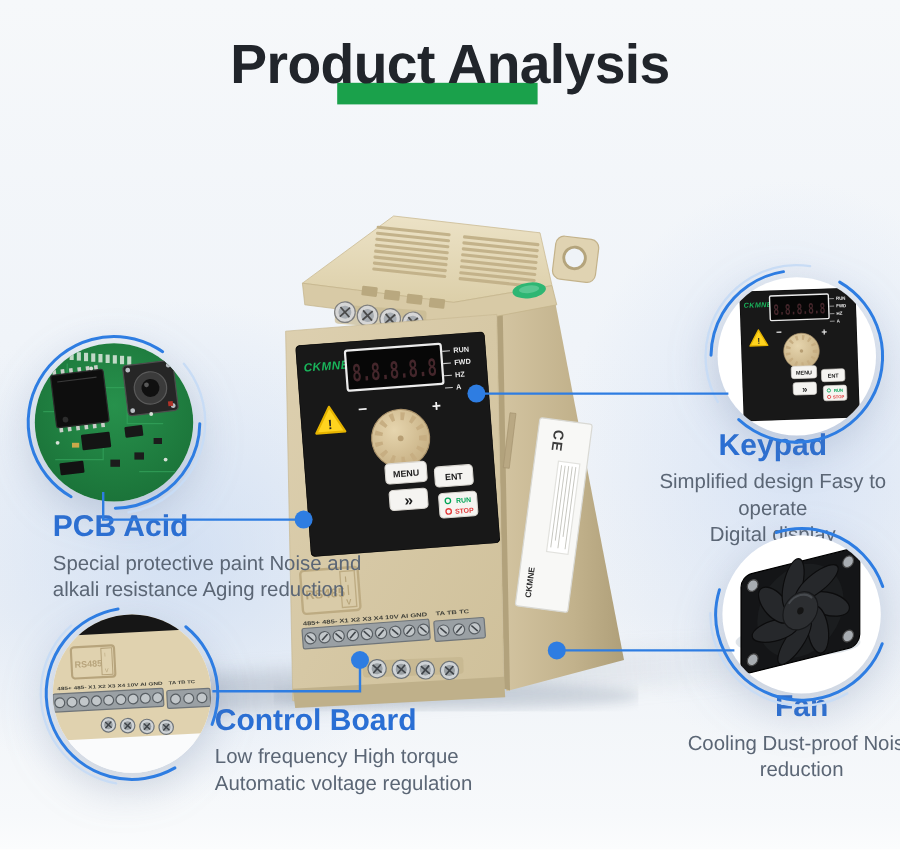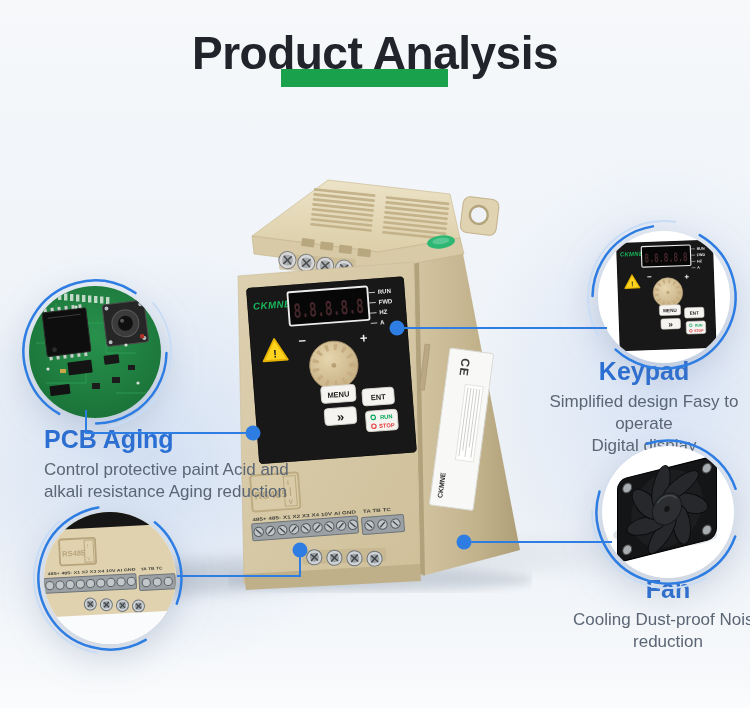--- a/index.html
+++ b/index.html
@@ -389,23 +389,23 @@
           <rect x="44" y="96" width="6" height="4" fill="#caa84a"></rect>
           <circle cx="32" cy="96" r="1.6" fill="#d7e0d7"></circle>
             <circle cx="110" cy="72" r="1.6" fill="#d7e0d7"></circle>
           <circle cx="122" cy="110" r="1.6" fill="#d7e0d7"></circle>
             <circle cx="60" cy="34" r="1.6" fill="#d7e0d7"></circle>
         </g>
       </g>
     </svg>
   </div>
   <div class="ctext" style="left:44px;top:426px;width:260px">
-    <div class="ctitle">PCB Aging</div>
+    <div class="ctitle">PCB Acid</div>
     <div class="cdesc">
-      <div>Control protective paint Acid and</div>
+      <div>Special protective paint Noise and</div>
       <div>alkali resistance Aging reduction</div>
     </div>
   </div>
 
   <div class="callout" style="left:585px;top:218px;width:158px;height:158px">
     <svg viewBox="0 0 158 158">
       <defs>
           <clipPath id="clipKp">
             <circle cx="79" cy="79" r="66"></circle>
           </clipPath>
@@ -534,14 +534,21 @@
                 <circle r="3.6" fill="#9aa0a4"></circle>
                 <line x1="-2.6" y1="-2.6" x2="2.6" y2="2.6" stroke="#3f4449" stroke-width="1.2"></line>
                 <line x1="2.6" y1="-2.6" x2="-2.6" y2="2.6" stroke="#3f4449" stroke-width="1.2"></line>
               </g>
           </g>
           <rect x="4" y="115" width="150" height="45" fill="#fafbfc"></rect>
         </g>
       </g>
     </svg>
   </div>
+  <div class="ctext" style="left:179px;top:587px;width:280px">
+    <div class="ctitle">Control Board</div>
+    <div class="cdesc">
+      <div>Low frequency High torque</div>
+      <div>Automatic voltage regulation</div>
+    </div>
+  </div>
 
 </div>
 
 </body></html>

